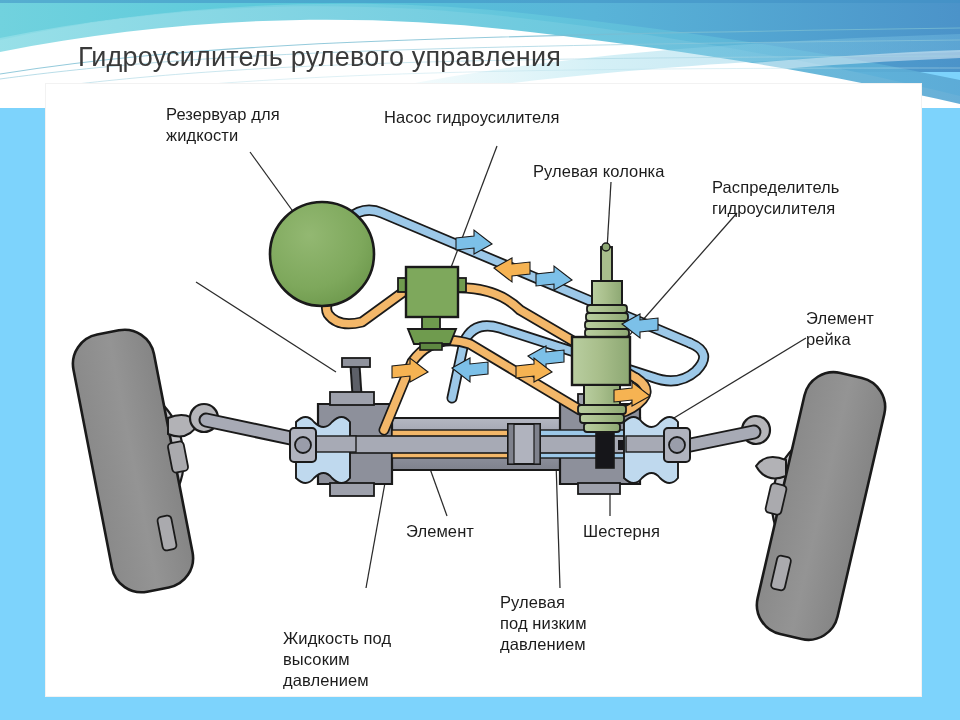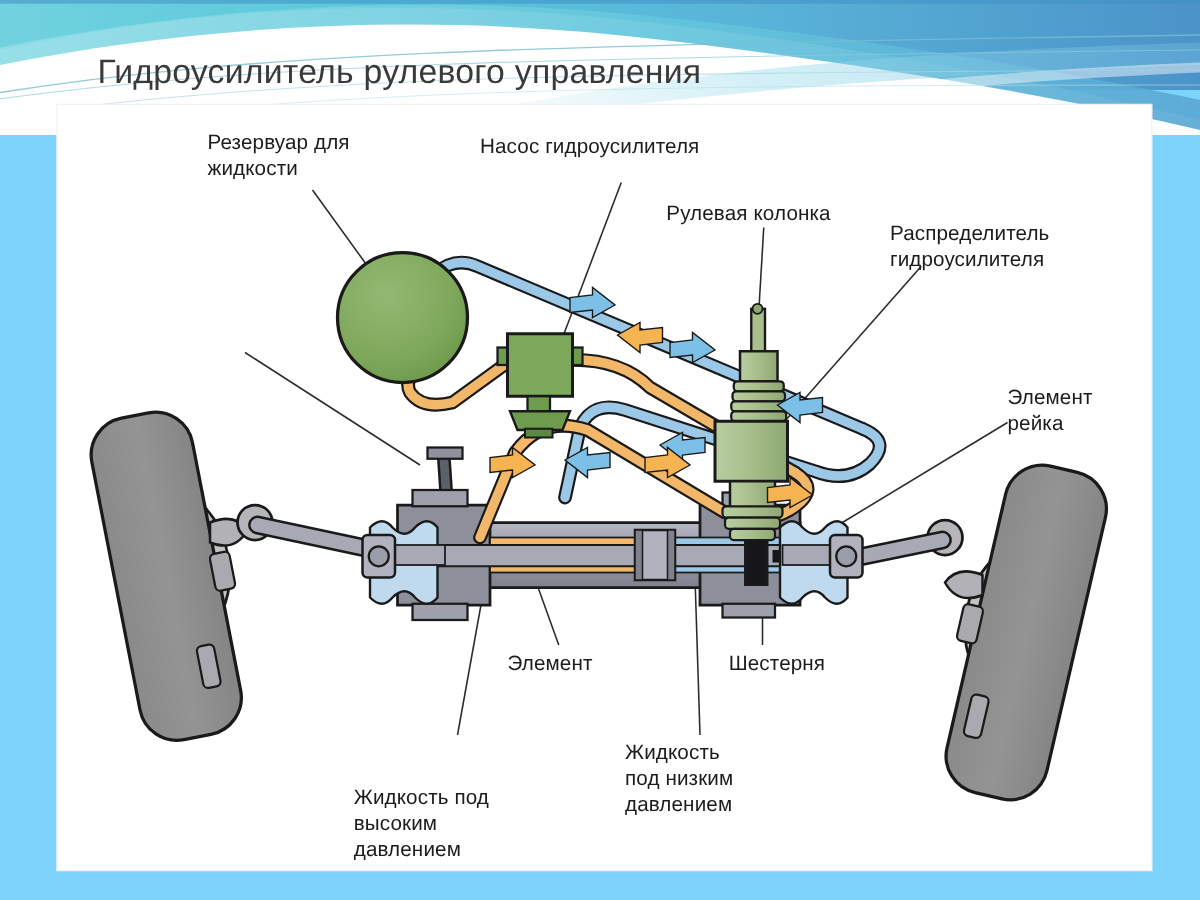--- a/index.html
+++ b/index.html
@@ -341,17 +341,17 @@
   <div class="dlabel" style="left:384px; top:107px; width:240px;">Насос гидроусилителя</div>
   <div class="dlabel" style="left:712px; top:177px; width:175px;">Распределитель
 гидроусилителя</div>
   <div class="dlabel" style="left:806px; top:308px; width:110px;">Элемент
 рейка</div>
   <div class="dlabel" style="left:406px; top:521px; width:100px;">Элемент</div>
   <div class="dlabel" style="left:583px; top:521px; width:106px;">Шестерня</div>
   <div class="dlabel" style="left:283px; top:592px; width:158px;margin-top:36px;">Жидкость под
 высоким
 давлением</div>
-  <div class="dlabel" style="left:500px; top:592px; width:148px;">Жидкость
+  <div class="dlabel" style="left:500px; top:592px; width:148px;">Рулевая
 под низким
 давлением</div>
 
 </div>
 
 </body></html>

